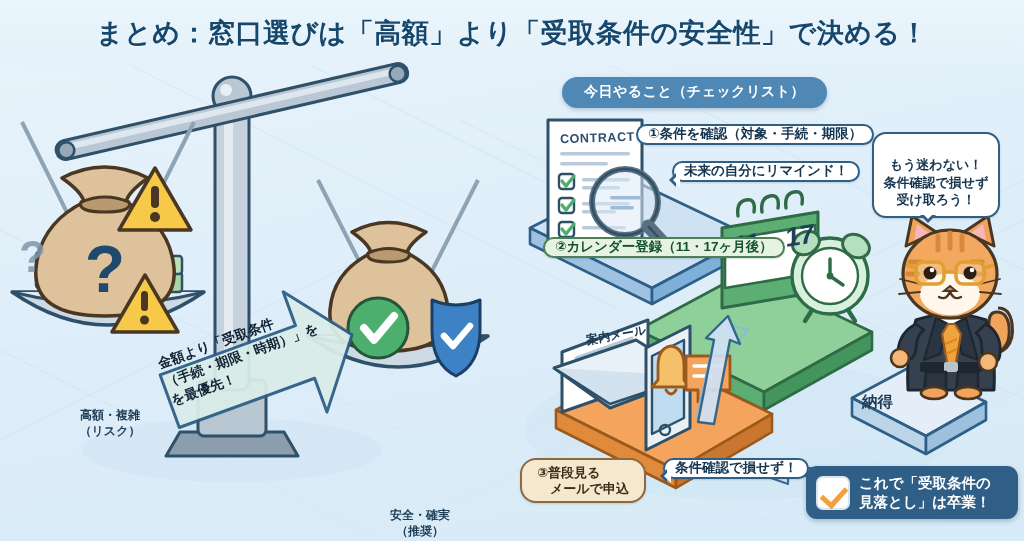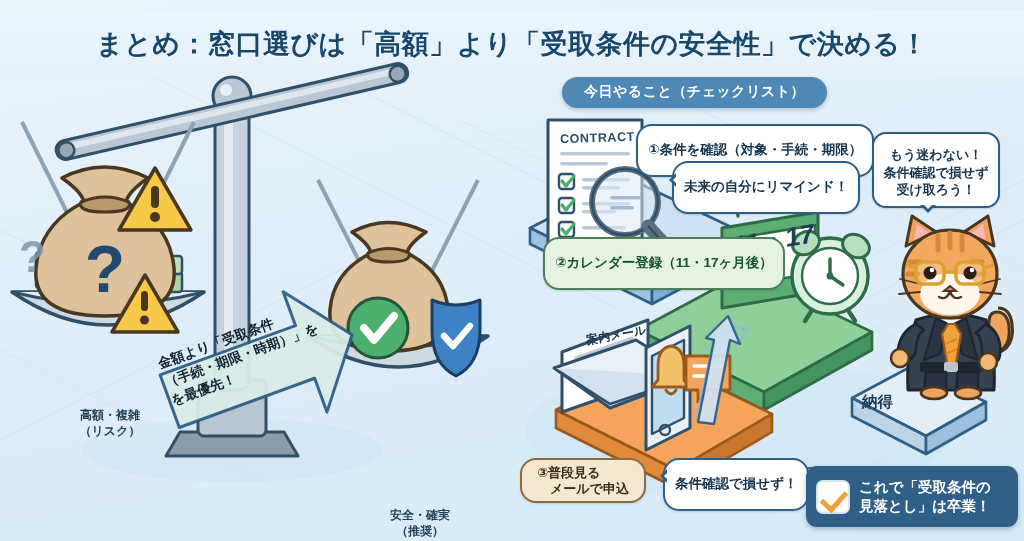--- a/index.html
+++ b/index.html
@@ -12,21 +12,21 @@
     position: relative;
     width: 1024px; height: 541px;
     background: linear-gradient(170deg, #e9f4fb 0%, #dfeef9 45%, #d6eaf7 100%);
     overflow: hidden;
   }
   
   .grid-lines { position: absolute; inset: 0; opacity: .55; pointer-events: none; }
 
   
   .title-bar {
-    position: absolute; left: 0; top: 11px; width: 1024px; height: 66px;
+    position: absolute; left: 0; top: 0; width: 1024px; height: 66px;
     display: flex; align-items: center; justify-content: center;
     background: linear-gradient(180deg,#eaf5fc 0%, #e4f1fa 100%);
   }
   .title-text {
     font-size: 27px; font-weight: bold; color: #16486e;
     letter-spacing: .5px; white-space: nowrap;
     text-shadow: 0 1px 0 rgba(255,255,255,.8);
   }
 
   
@@ -37,21 +37,21 @@
     font-size: 14px; font-weight: bold; letter-spacing: .5px;
     box-shadow: 0 2px 4px rgba(30,70,110,.25);
     white-space: nowrap;
   }
 
   
   .bubble {
     position: absolute; background: #fff;
     border: 2.4px solid #2e5f86; border-radius: 16px;
     color: #15354f; font-weight: bold; line-height: 1.25;
-    padding: 16px 10px; white-space: nowrap;
+    padding: 0 10px; white-space: nowrap;
     box-shadow: 0 1px 2px rgba(20,60,95,.18);
   }
   .bubble.green { background:#e7f3e2; border-color:#4e7f57; color:#14532d; }
   .bubble.cream { background:#f6e7cf; border-color:#8a6a3e; color:#3d2d16; }
 
   
   #cb-item1 { left: 636px; top: 124px; font-size: 13.5px; }
   #cb-sub1  { left: 672px; top: 161px; font-size: 13.5px; }
   #cb-sub1::after{
     content:""; position:absolute; left:-12px; top:10px;
@@ -83,35 +83,35 @@
     border:7px solid transparent; border-right-color:#2e5f86;
   }
   #cb-sub3::before{
     content:""; position:absolute; left:-8px; top:9px; z-index:1;
     border:7px solid transparent; border-right-color:#fff;
   }
   
   #cat-bubble {
     left: 872px; top: 132px; width: 128px;
     font-size: 13px; text-align: center; line-height: 1.35;
-    white-space: pre-line; padding: 12px 6px 7px; border-radius: 14px;
+    white-space: pre-line; padding: 22px 6px 7px; border-radius: 14px;
   }
   #cat-bubble::after{
     content:""; position:absolute; left: 46px; bottom:-15px;
     border:8px solid transparent; border-top-color:#2e5f86;
   }
   #cat-bubble::before{
     content:""; position:absolute; left: 46px; bottom:-11px; z-index:1;
     border:8px solid transparent; border-top-color:#fff;
   }
 
   
   .bottom-banner {
     position: absolute; left: 806px; top: 466px;
-    width: 212px; height: 61px; border-radius: 11px;
+    width: 212px; height: 53px; border-radius: 11px;
     background: #2f5f86;
     display: flex; align-items: center; gap: 9px; padding: 0 10px;
     box-shadow: 0 2px 5px rgba(20,55,90,.3);
   }
   .banner-check {
     width: 34px; height: 34px; flex: 0 0 34px; border-radius: 7px;
     background: #fff; border: 2.5px solid #d8e6f0; position: relative;
   }
   .banner-check::after {
     content:""; position:absolute; left:8px; top:4px;

